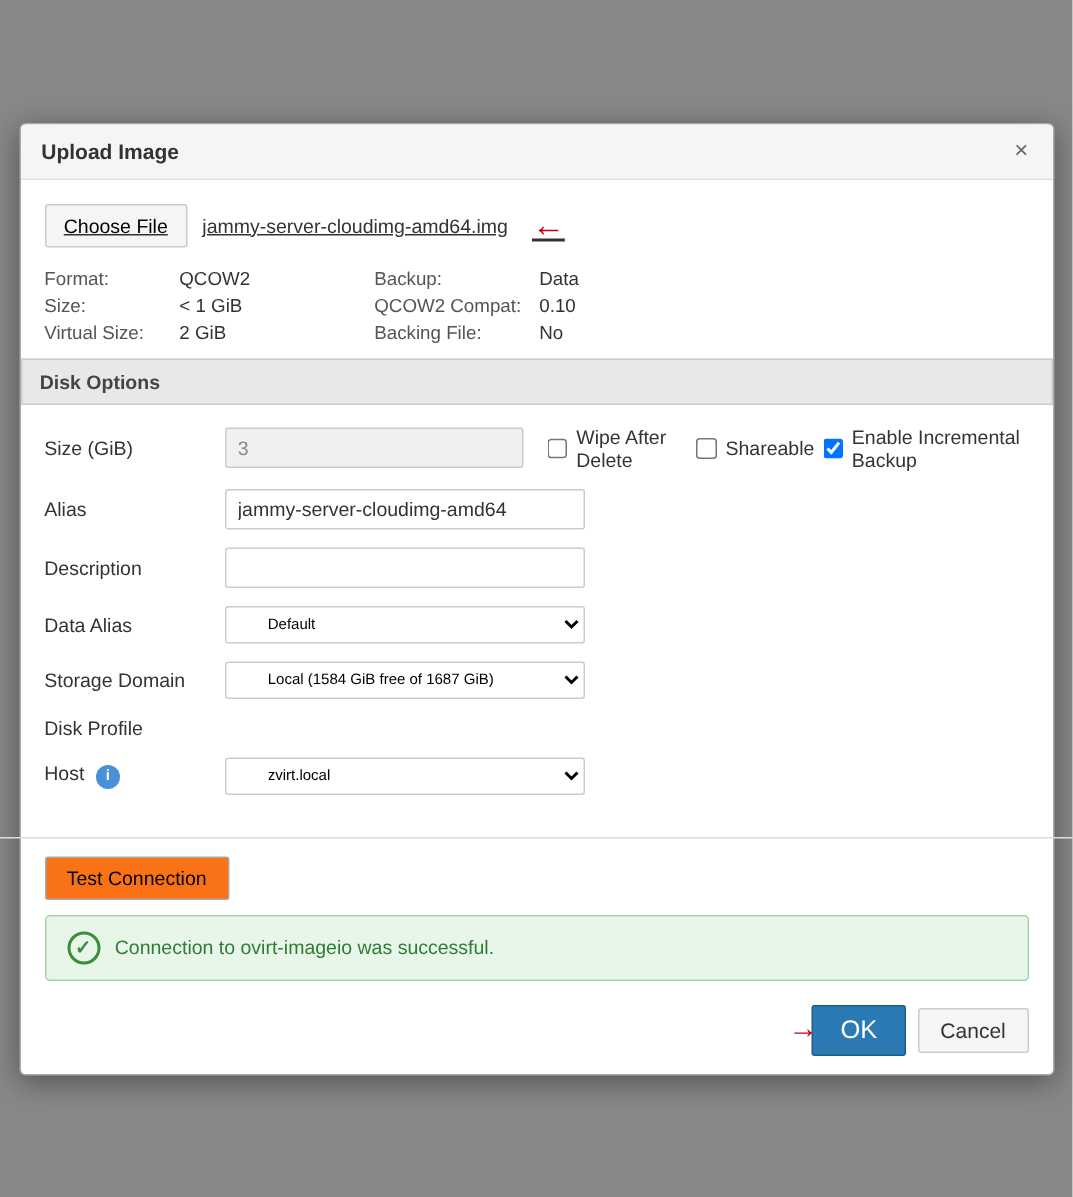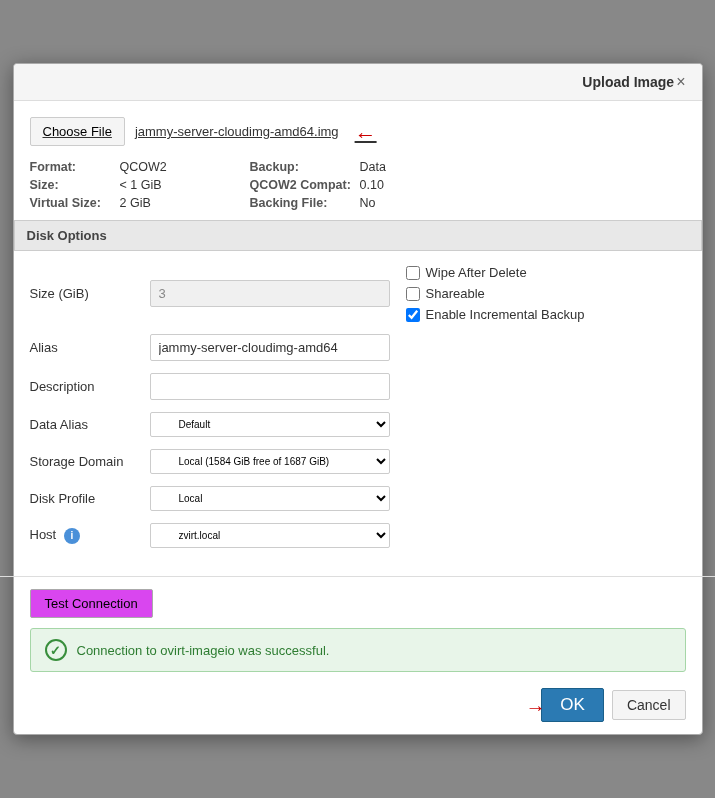--- a/index.html
+++ b/index.html
@@ -20,21 +20,21 @@
       border-radius: 4px;
       width: 690px;
       box-shadow: 0 4px 20px rgba(0,0,0,0.4);
       position: relative;
     }
     .dialog-header {
       background: #f5f5f5;
       border-bottom: 1px solid #ddd;
       padding: 10px 14px;
       display: flex;
-      justify-content: flex-end;
+      justify-content: space-between;
       align-items: center;
       border-radius: 4px 4px 0 0;
     }
     .dialog-title {
       font-size: 14px;
       font-weight: bold;
       color: #333;
     }
     .close-btn {
       background: none;
@@ -75,21 +75,21 @@
       font-size: 22px;
       margin-left: 6px;
     }
     .file-info-grid {
       display: grid;
       grid-template-columns: 90px 130px 110px 80px;
       gap: 4px 0;
       margin-bottom: 10px;
       font-size: 12.5px;
     }
-    .file-info-label { color: #555; font-weight: bold; }
+    .file-info-label { color: #555; font-weight: normal; }
     .file-info-value { color: #333; }
     .section-header {
       background: #e8e8e8;
       border: 1px solid #ccc;
       padding: 7px 12px;
       font-size: 13px;
       font-weight: bold;
       color: #444;
       margin: 0 -16px;
       margin-bottom: 14px;
@@ -125,21 +125,21 @@
       padding: 5px 24px;
       font-size: 10px;
       width: 240px;
       border-radius: 2px;
       background: #fff;
       cursor: pointer;
       appearance: auto;
     }
     .checkboxes-col {
       display: flex;
-      flex-direction: column;
+      flex-direction: row;
       gap: 6px;
       margin-left: 16px;
     }
     .checkbox-row {
       display: flex;
       align-items: center;
       gap: 6px;
       font-size: 13px;
     }
     .checkbox-row input[type="checkbox"] {
@@ -165,21 +165,21 @@
       cursor: pointer;
     }
     .dialog-footer {
       padding: 12px 16px;
       display: flex;
       flex-direction: column;
       gap: 10px;
     }
     .test-connection-btn {
       border: 1px solid #aaa;
-      background: #d946ef;
+      background: #f97316;
       padding: 6px 14px;
       cursor: pointer;
       font-size: 13px;
       border-radius: 2px;
       align-self: flex-start;
     }
     .success-banner {
       background: #e8f5e9;
       border: 1px solid #a5d6a7;
       border-radius: 3px;
@@ -328,23 +328,20 @@
 
       <div class="form-row">
         <label class="form-label">Storage Domain</label>
         <select class="form-select">
           <option>Local (1584 GiB free of 1687 GiB)</option>
         </select>
       </div>
 
       <div class="form-row">
         <label class="form-label">Disk Profile</label>
-        <select class="form-select">
-          <option>Local</option>
-        </select>
       </div>
 
       <div class="form-row">
         <label class="form-label">
           <span>Host</span>
           <span class="host-info-icon">i</span>
         </label>
         <select class="form-select">
           <option>zvirt.local</option>
         </select>

